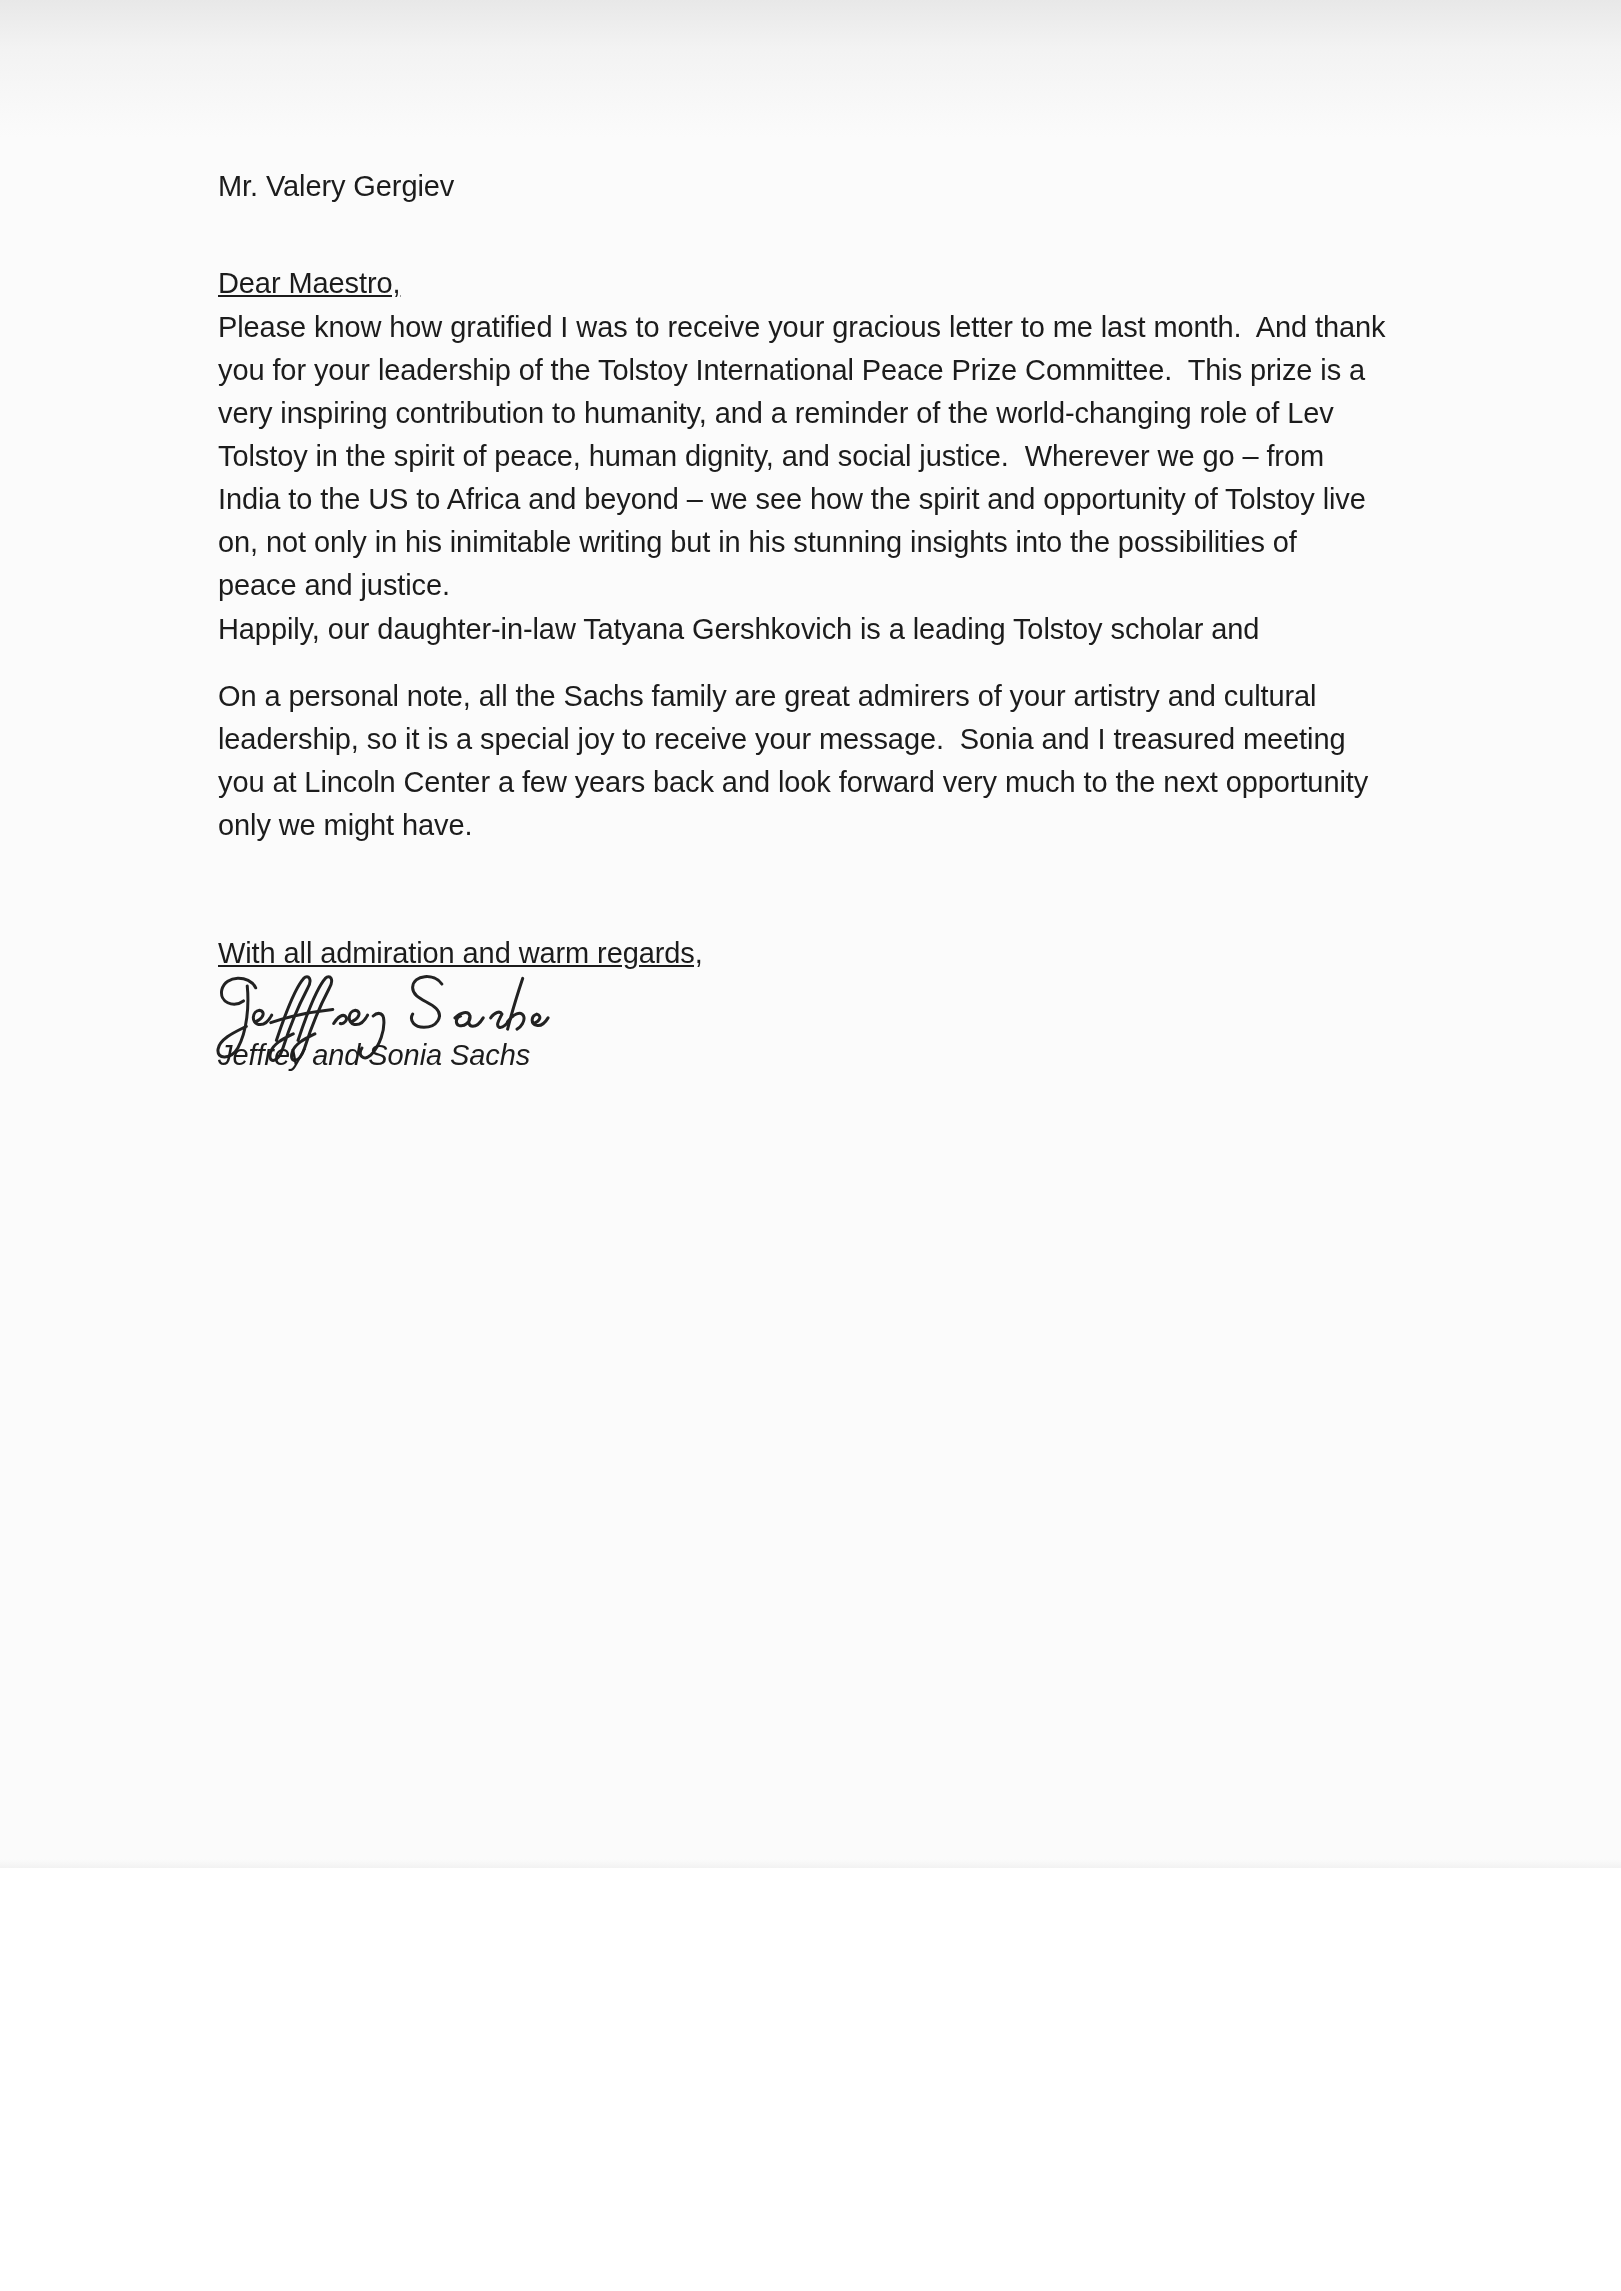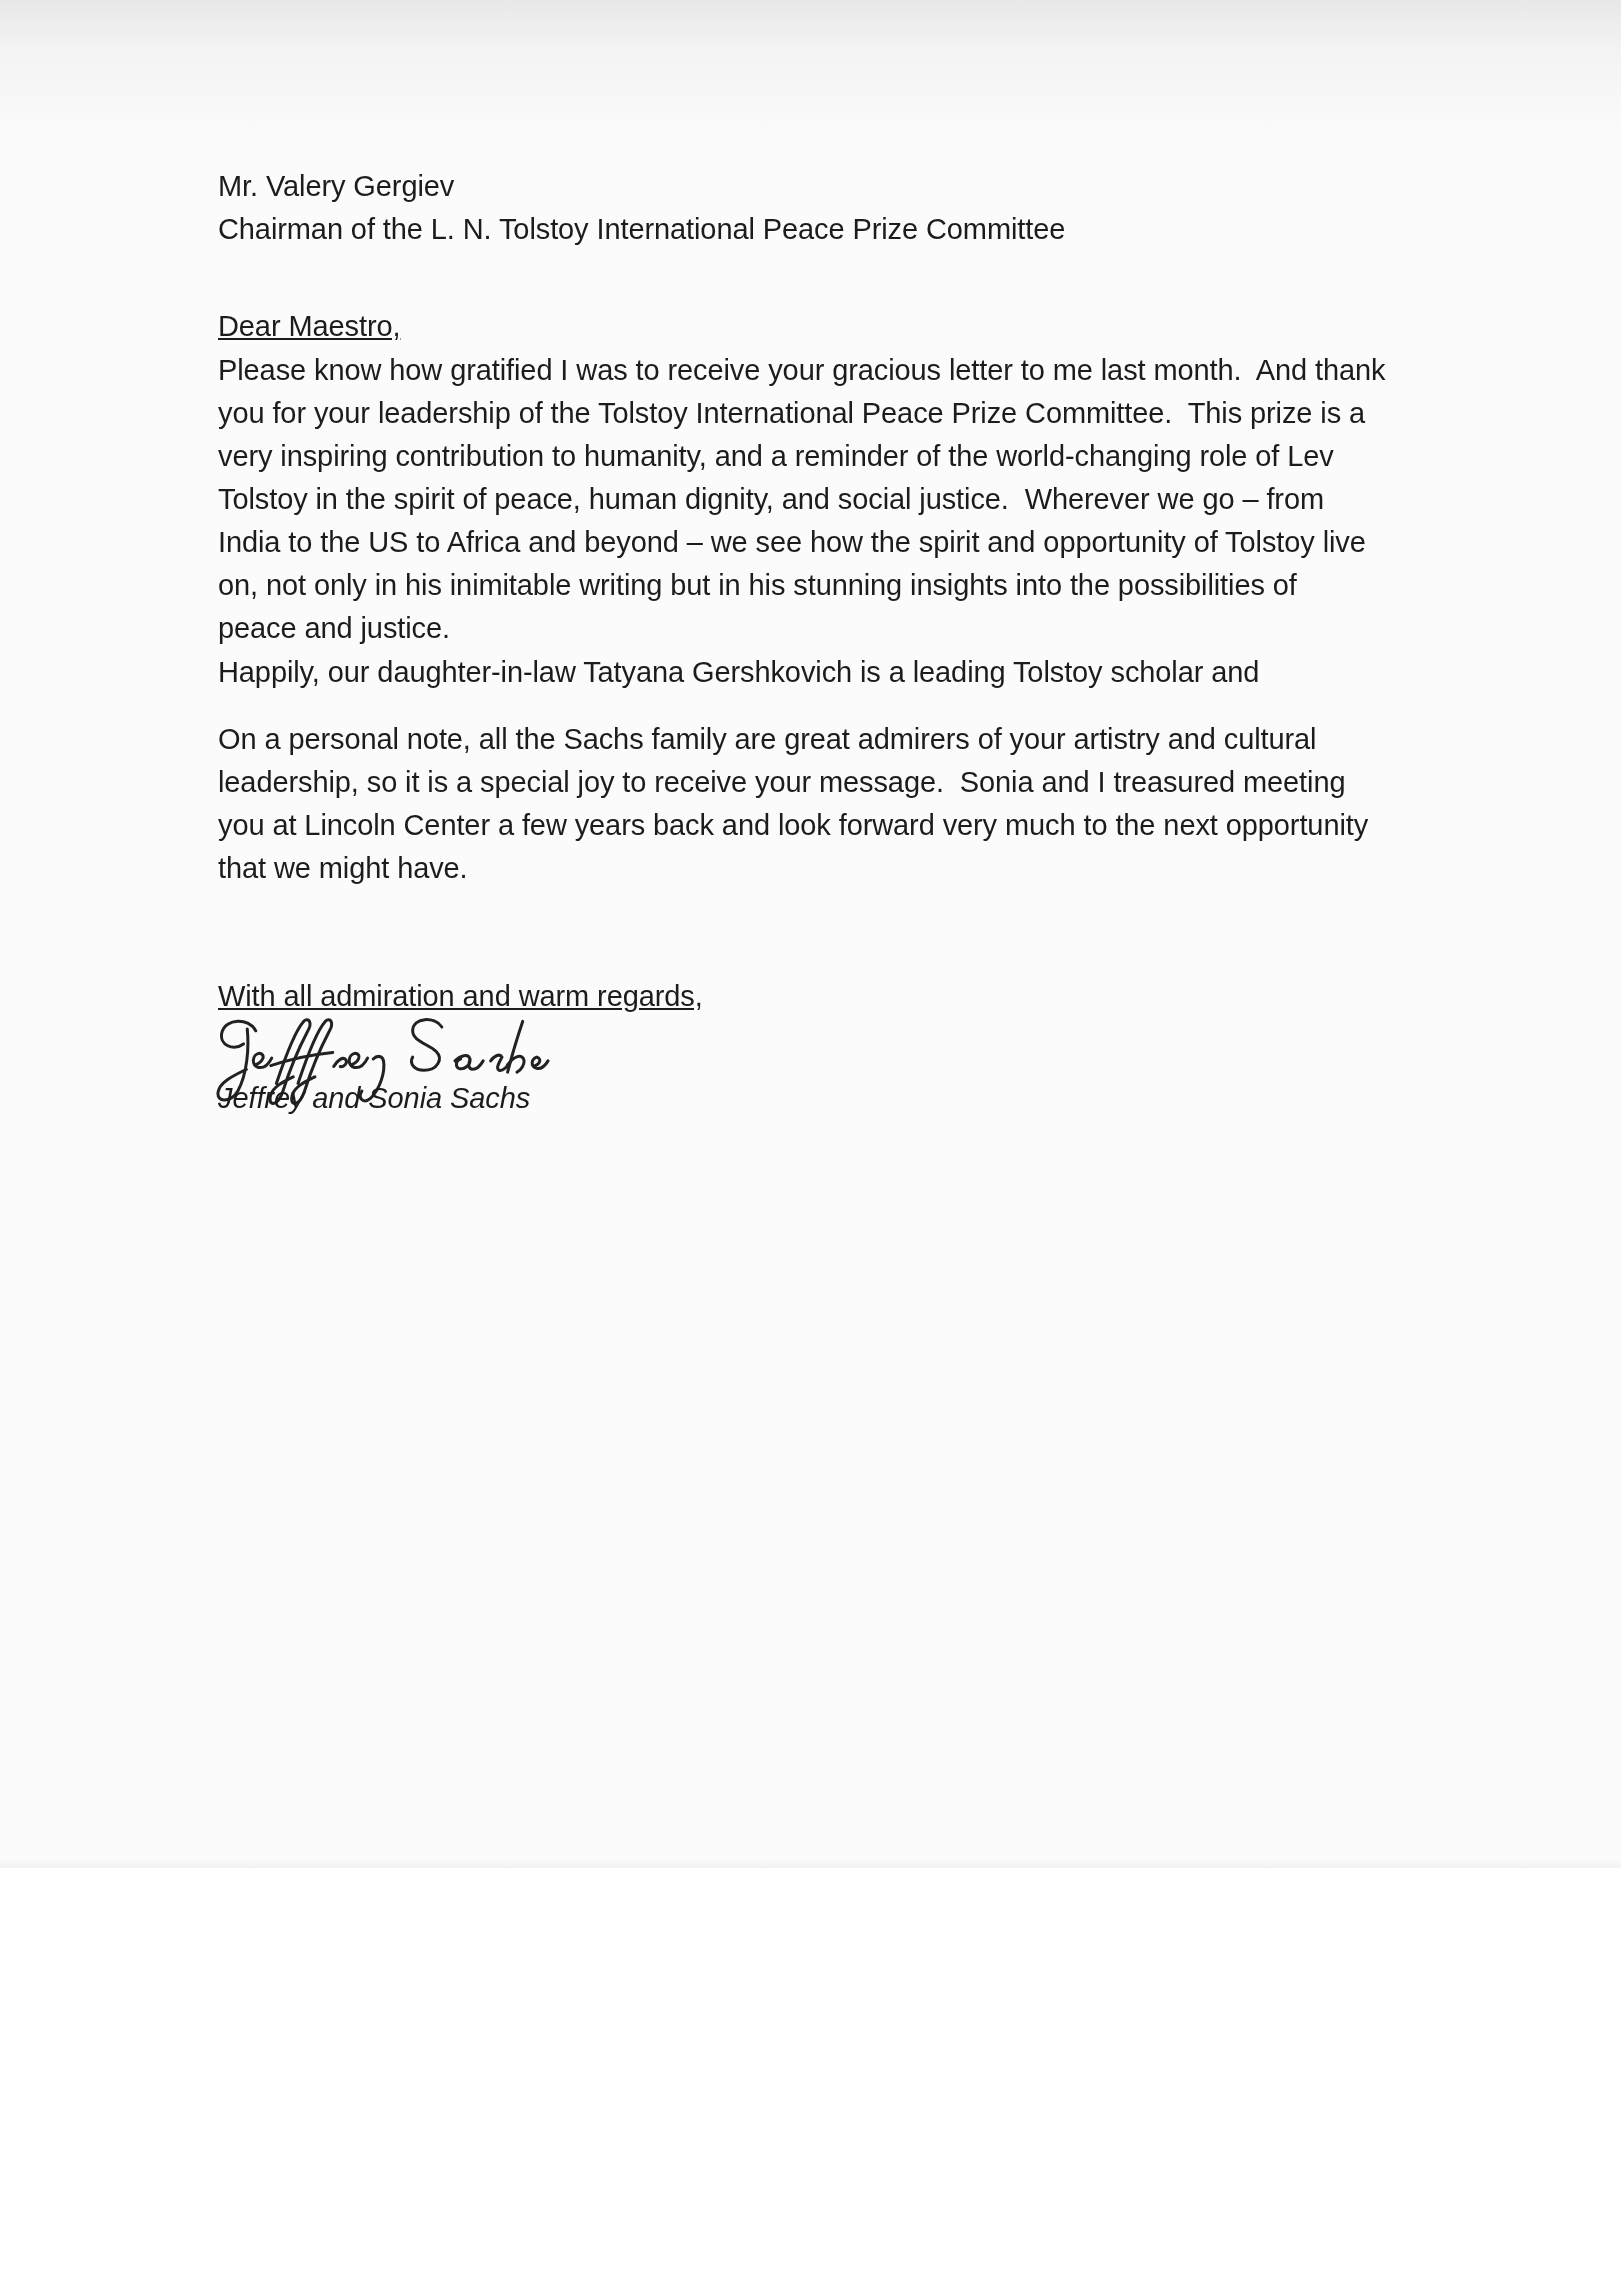--- a/index.html
+++ b/index.html
@@ -51,21 +51,20 @@
   }
   .signoff { position: relative; font-style: italic; }
 </style>
 </head>
 <body>
 
 <div class="page">
 
   <header>
     <div class="line">Mr. Valery Gergiev</div>
-    <div class="line">Chairman of the L. N. Tolstoy International Peace Prize Committee</div>
   </header>
 
   <div class="line salutation">Dear Maestro,</div>
 
   <section class="para">
     <div class="line">Please know how gratified I was to receive your gracious letter to me last month.  And thank</div>
     <div class="line">you for your leadership of the Tolstoy International Peace Prize Committee.  This prize is a</div>
     <div class="line">very inspiring contribution to humanity, and a reminder of the world-changing role of Lev</div>
     <div class="line">Tolstoy in the spirit of peace, human dignity, and social justice.  Wherever we go – from</div>
     <div class="line">India to the US to Africa and beyond – we see how the spirit and opportunity of Tolstoy live</div>
@@ -74,21 +73,21 @@
   </section>
 
   <section class="para">
     <div class="line">Happily, our daughter-in-law Tatyana Gershkovich is a leading Tolstoy scholar and</div>
   </section>
 
   <section class="para para-3">
     <div class="line">On a personal note, all the Sachs family are great admirers of your artistry and cultural</div>
     <div class="line">leadership, so it is a special joy to receive your message.  Sonia and I treasured meeting</div>
     <div class="line">you at Lincoln Center a few years back and look forward very much to the next opportunity</div>
-    <div class="line">that we might have.</div>
+    <div class="line">only we might have.</div>
   </section>
 
   <div class="line closing">With all admiration and warm regards,</div>
 
   <div class="signature" aria-label="Jeffrey Sachs signature">
     <svg viewBox="0 0 390 100" fill="none" stroke="currentColor" stroke-width="3.2" stroke-linecap="round" stroke-linejoin="round">
 
       <path d="M50,20 C43,6 18,6 14,22 C11,35 26,42 37,34 M41,18 C43,38 41,66 31,84 C24,96 8,97 10,85 C12,74 28,67 40,61"></path>
 
       <path d="M50,56 C58,53 61,45 54,44 C46,45 45,57 53,59 C59,60 64,55 67,49"></path>

